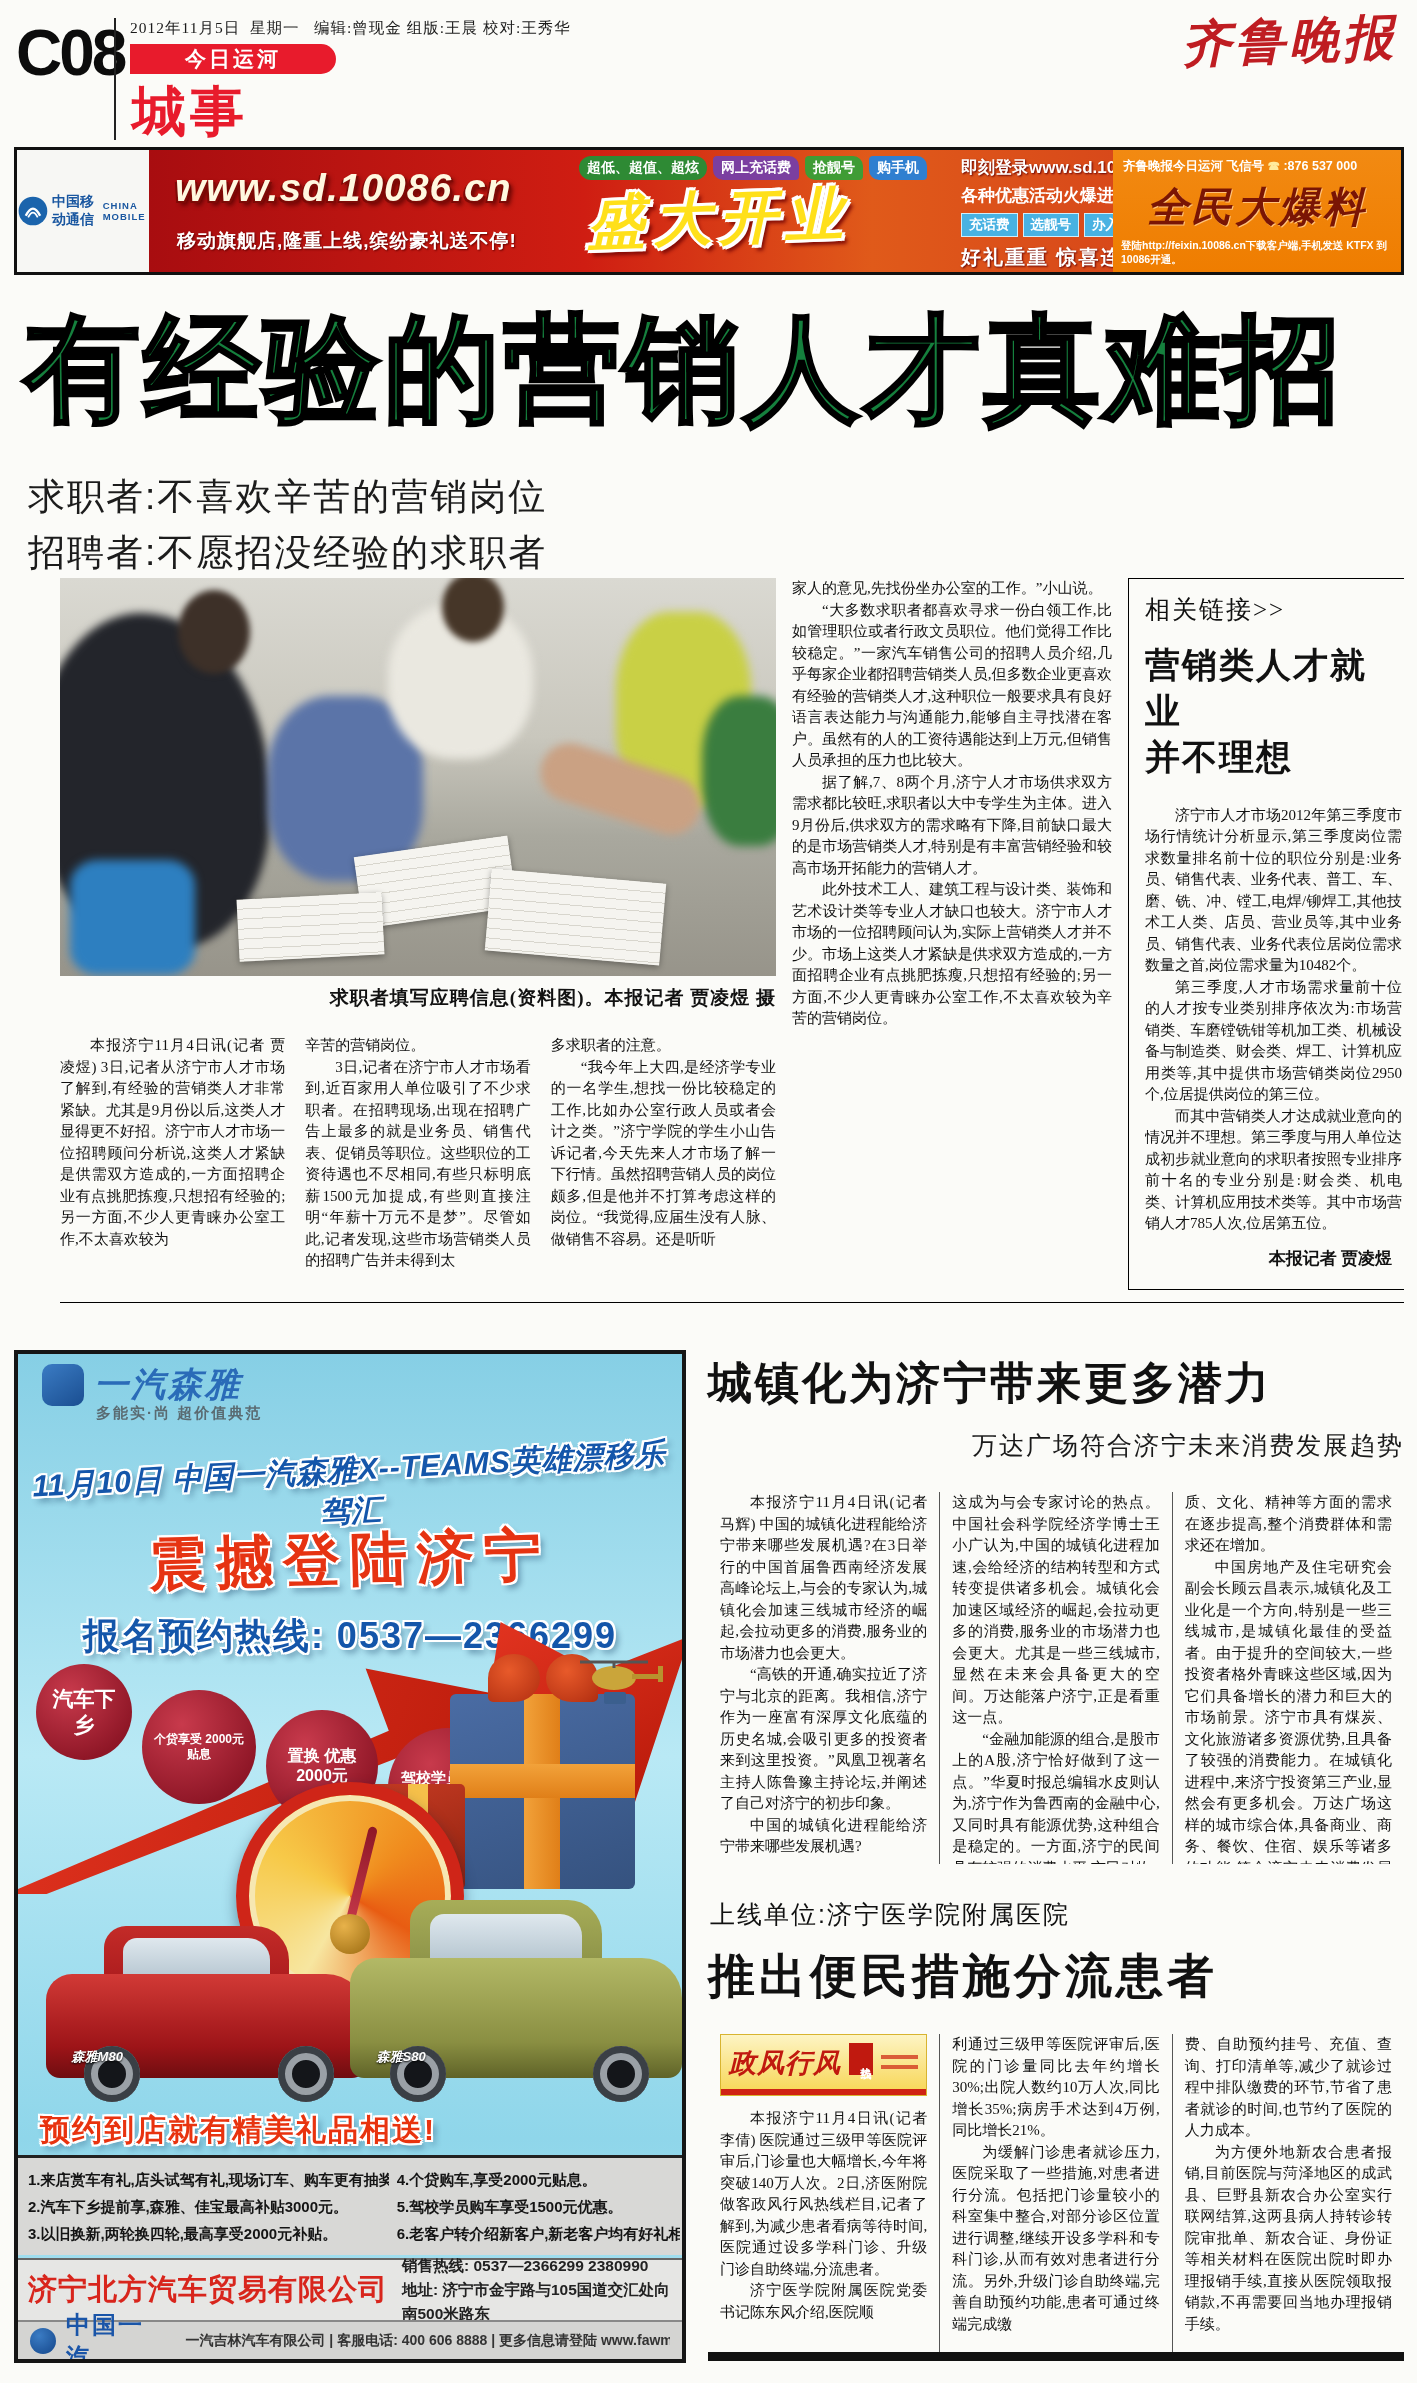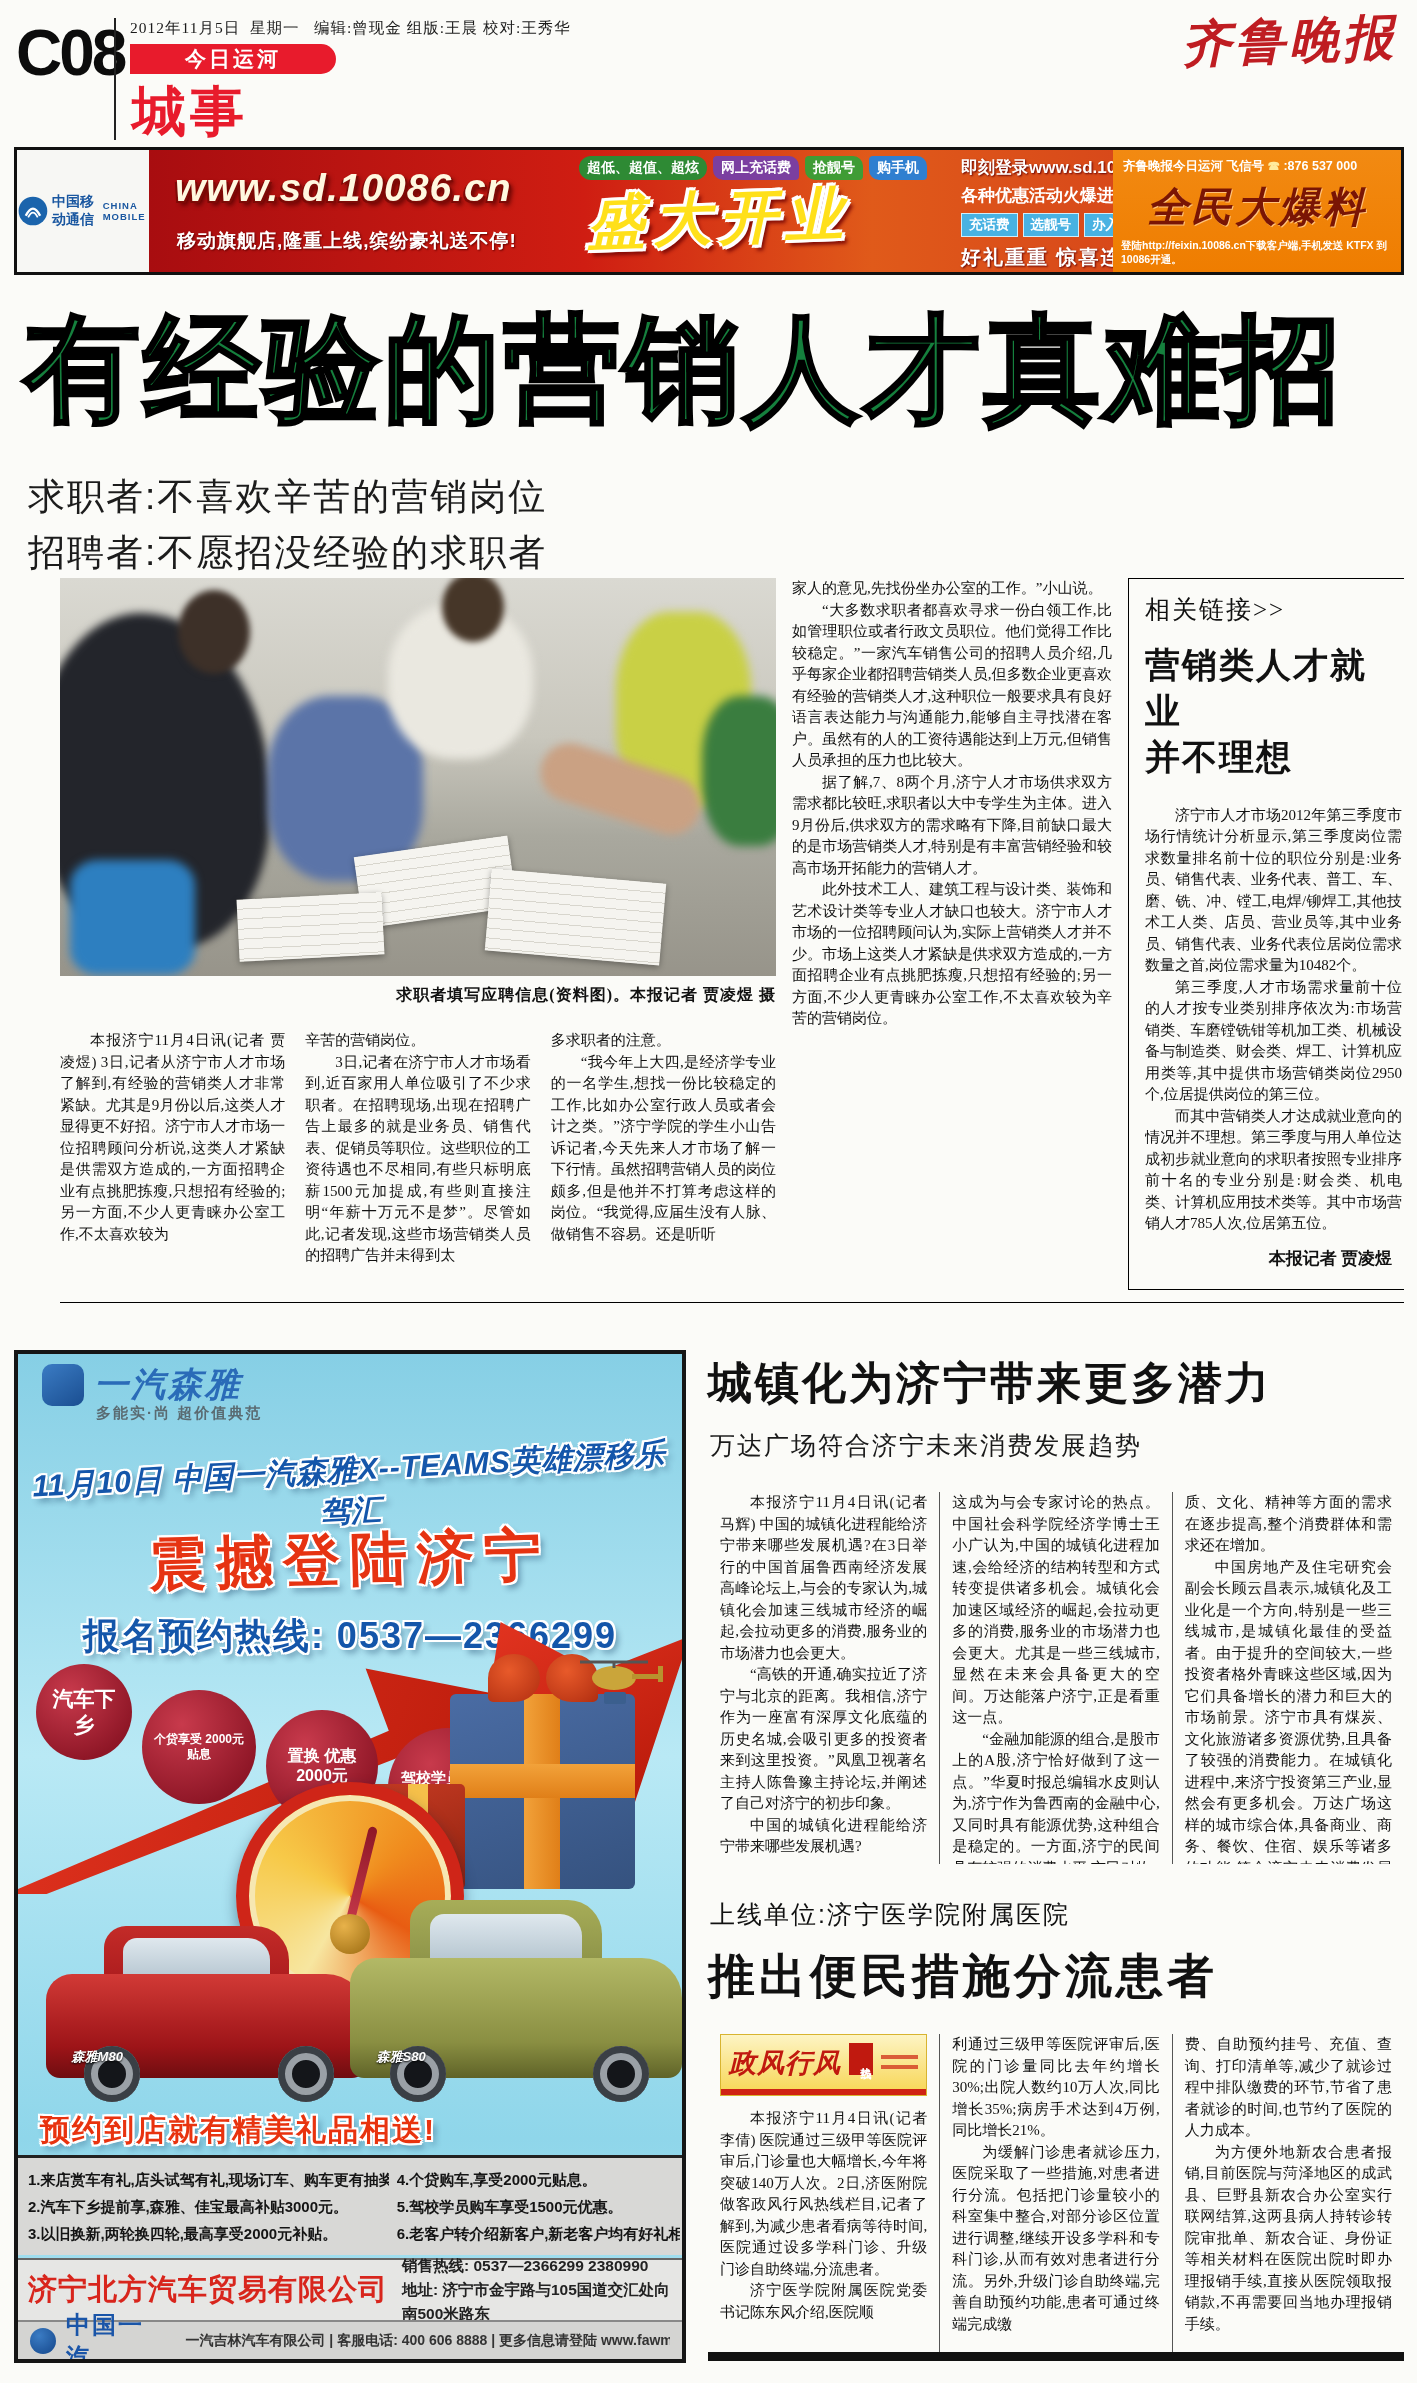--- a/index.html
+++ b/index.html
@@ -71,21 +71,21 @@
   .b4 { left:328px; top:26px; width:145px; height:155px; background:#eae8e0; border-radius:45%; filter:blur(5px); }
   .b5 { left:382px; top:-6px; width:62px; height:70px; background:#463628; border-radius:50%; filter:blur(3px); }
   .b6 { left:556px; top:34px; width:135px; height:195px; background:#c9d045; border-radius:40%; filter:blur(5px); }
   .b7 { left:642px; top:118px; width:95px; height:150px; background:#3a7d3f; border-radius:40%; filter:blur(5px); }
   .b8 { left:10px; top:282px; width:125px; height:115px; background:#2d7fc0; border-radius:22%; filter:blur(5px); }
   .b9 { left:478px; top:182px; width:165px; height:58px; background:#caa183; border-radius:30px; transform:rotate(18deg); filter:blur(4px); }
   .paper { background:repeating-linear-gradient(180deg,#f5f4ef 0 9px,#d8d6cd 9px 10px); box-shadow:0 2px 6px rgba(0,0,0,.35); }
   .p1 { left:298px; top:268px; width:155px; height:72px; transform:rotate(-8deg); }
   .p2 { left:428px; top:298px; width:175px; height:82px; transform:rotate(5deg); }
   .p3 { left:178px; top:318px; width:145px; height:62px; transform:rotate(-3deg); }
-  .caption { text-align:right; font-size:16px; font-weight:bold; margin-top:9px; letter-spacing:1px; }
+  .caption { text-align:right; font-size:19px; font-weight:bold; margin-top:9px; letter-spacing:1px; }
   .u3cols { display:flex; gap:20px; margin-top:24px; height:252px; }
   .u3cols .bcol { flex:1; }
   .bcol { font-size:15px; line-height:21.5px; text-align:justify; overflow:hidden; }
   .bcol p { text-indent:2em; }
   .bcol p.cont { text-indent:0; }
   .m-mid { width:320px; margin-left:16px; height:716px; }
   .m-side { width:276px; margin-left:16px; height:712px; border-left:1px solid #000;
             border-top:1px solid #000; border-bottom:1px solid #000; padding:12px 2px 8px 16px; }
   .rel-kick { font-size:25px; letter-spacing:2px; margin:2px 0 16px; }
   .rel-title { font:bold 35px "Liberation Sans",sans-serif; line-height:1.32; margin-bottom:24px; letter-spacing:2px; }
@@ -161,21 +161,21 @@
   .adco-info { font:bold 15.5px "Liberation Sans",sans-serif; color:#222; line-height:1.55; }
   .adft { left:0; right:0; top:966px; height:39px; background:#d4d4d2; border-top:2px solid #888;
           display:flex; align-items:center; padding:0 12px; gap:10px; }
   .faw { width:26px; height:26px; border-radius:50%; background:radial-gradient(circle at 35% 30%,#3b7cc4,#14468a); flex:none; }
   .adft-brand { font:900 24px "Liberation Sans",sans-serif; color:#1a55a8; letter-spacing:2px; }
   .adft-info { font:bold 14px "Liberation Sans",sans-serif; color:#333; margin-left:14px; white-space:nowrap; overflow:hidden; }
 
   
   .rightcol { position:relative; flex:1; margin-left:22px; }
   .u-h1 { font:900 44px "Liberation Sans",sans-serif; letter-spacing:3px; margin-top:4px; }
-  .u-h2 { font:400 25px "Liberation Sans",sans-serif; color:#1a1a1a; letter-spacing:2px; margin:16px 0 0 2px; }
+  .u-h2 { font:400 25px "Liberation Sans",sans-serif; color:#1a1a1a; letter-spacing:2px; margin:16px 0 0 2px;text-align:right; }
   .art-body { display:flex; margin-top:30px; }
   .art-body .bcol { flex:1; padding:0 12px; }
   .art-body .bcol + .bcol { border-left:1px solid #555; }
   .u-body { height:372px; }
   .h-kick { font:400 25px "Liberation Sans",sans-serif; letter-spacing:2px; margin:34px 0 0 2px; }
   .h-h1 { font:900 47px "Liberation Sans",sans-serif; letter-spacing:4px; margin-top:14px; }
   .h-body { height:318px; margin-top:26px; }
   .gov { position:relative; width:100%; height:62px; background:linear-gradient(180deg,#fdf4c4,#f7d551);
          border:1px solid #d8b430; margin-bottom:12px; overflow:hidden; }
   .gov-t { position:absolute; left:8px; top:10px; font:900 italic 27px "Liberation Serif",serif; color:#c0190f; letter-spacing:1px; }

